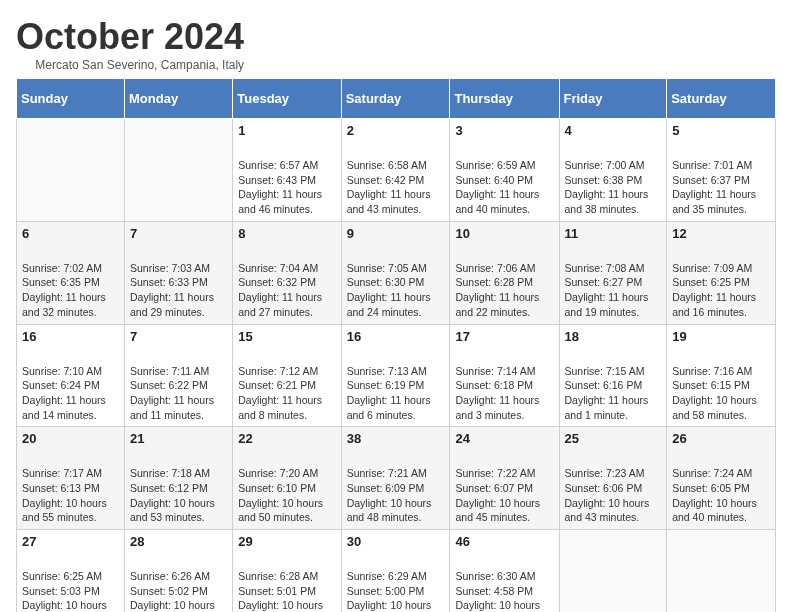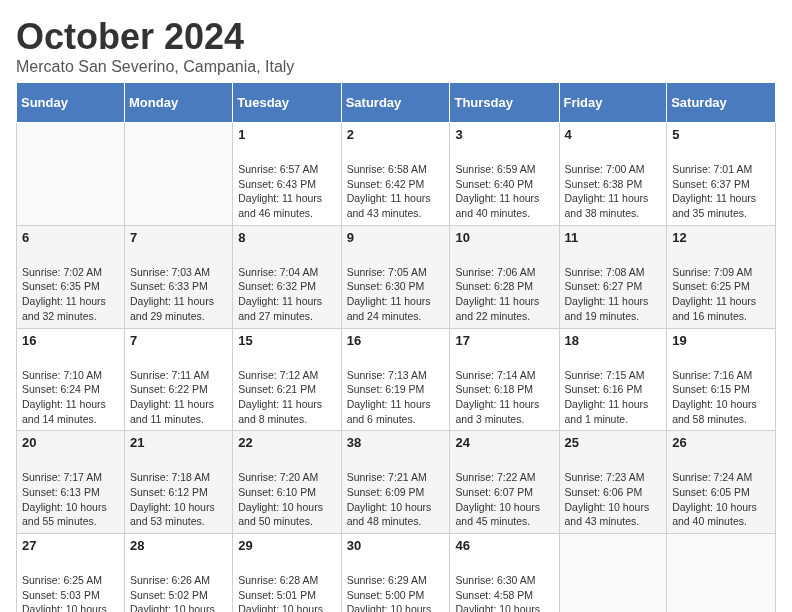--- a/index.html
+++ b/index.html
@@ -34,28 +34,29 @@
       font-size: 18px;
       font-weight: bold;
       color: #4a90d9;
     }
     .logo-icon {
       width: 28px;
       height: 28px;
       margin-left: 2px;
     }
     .title-block {
+      text-align: right;
     }
     .month-title {
       font-size: 36px;
       font-weight: bold;
       color: #333;
     }
     .location {
-      font-size: 16px;
+      font-size: 12px;
       color: #555;
     }
     .calendar {
       width: 100%;
       border-collapse: collapse;
       font-size: 11px;
     }
     .calendar th {
       background: #4a7bbf;
       color: #fff;

